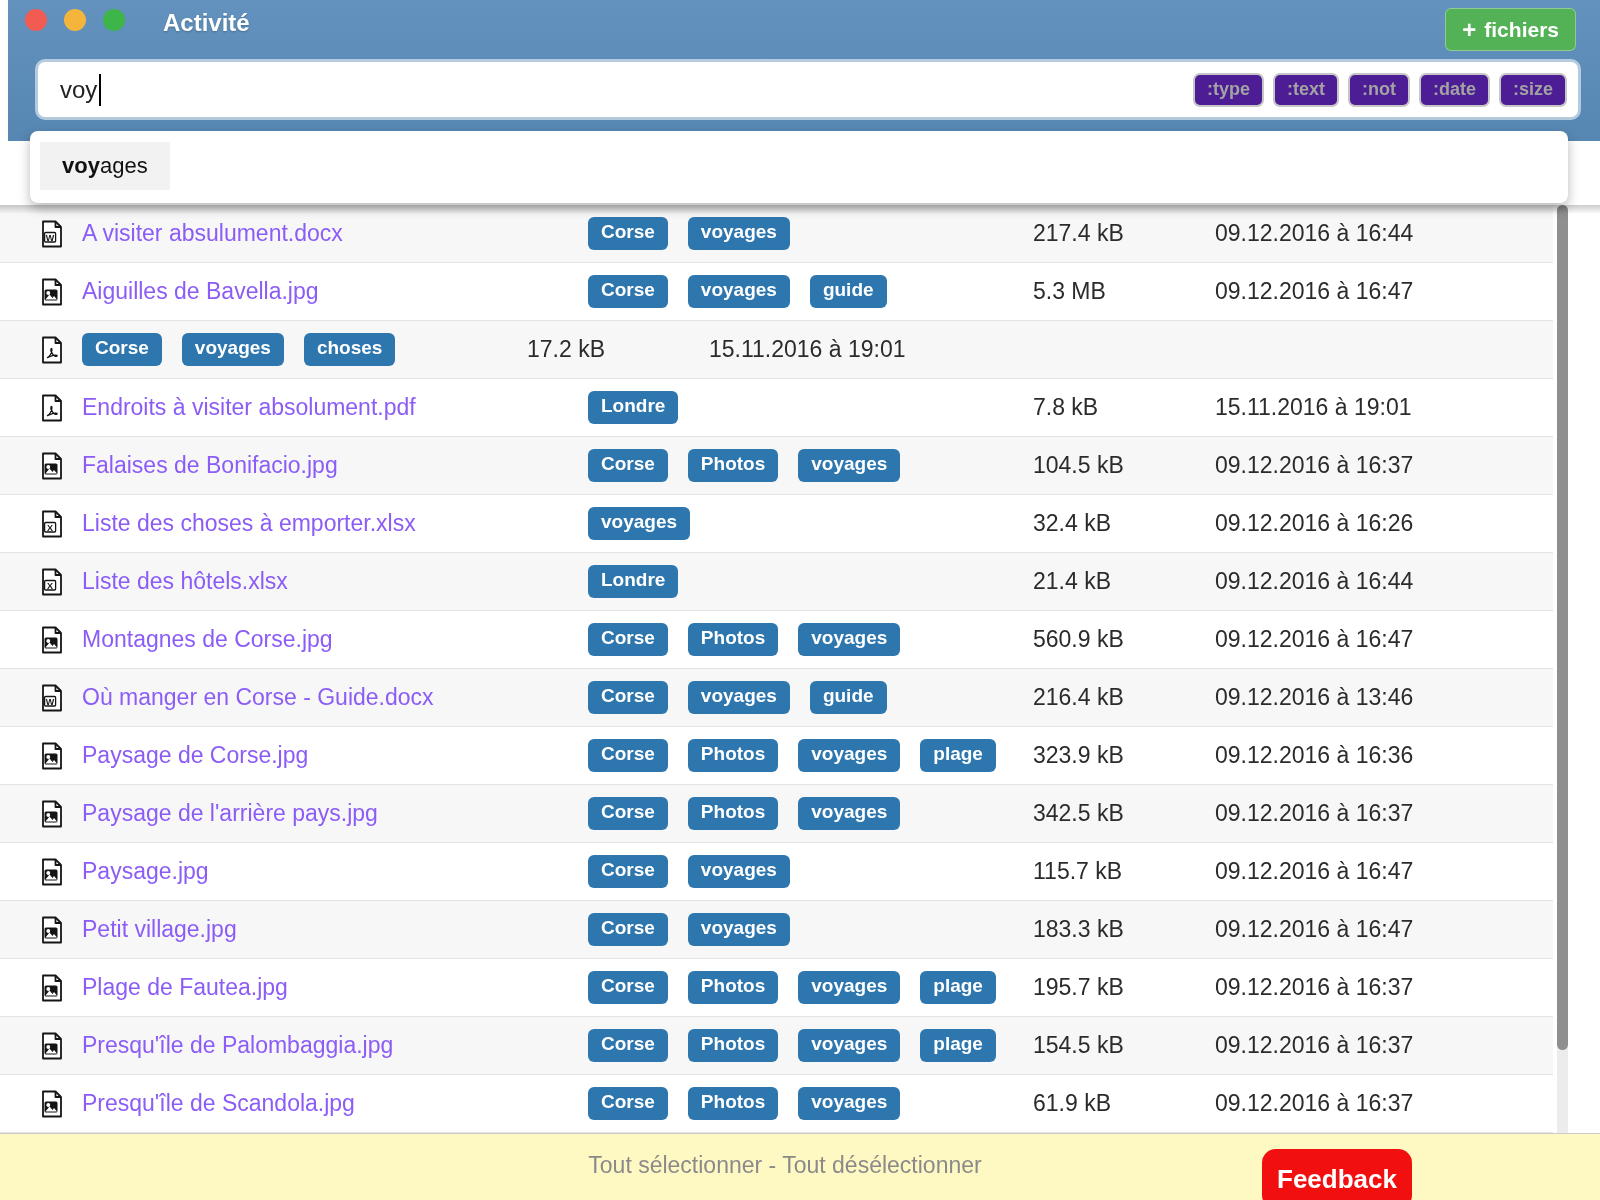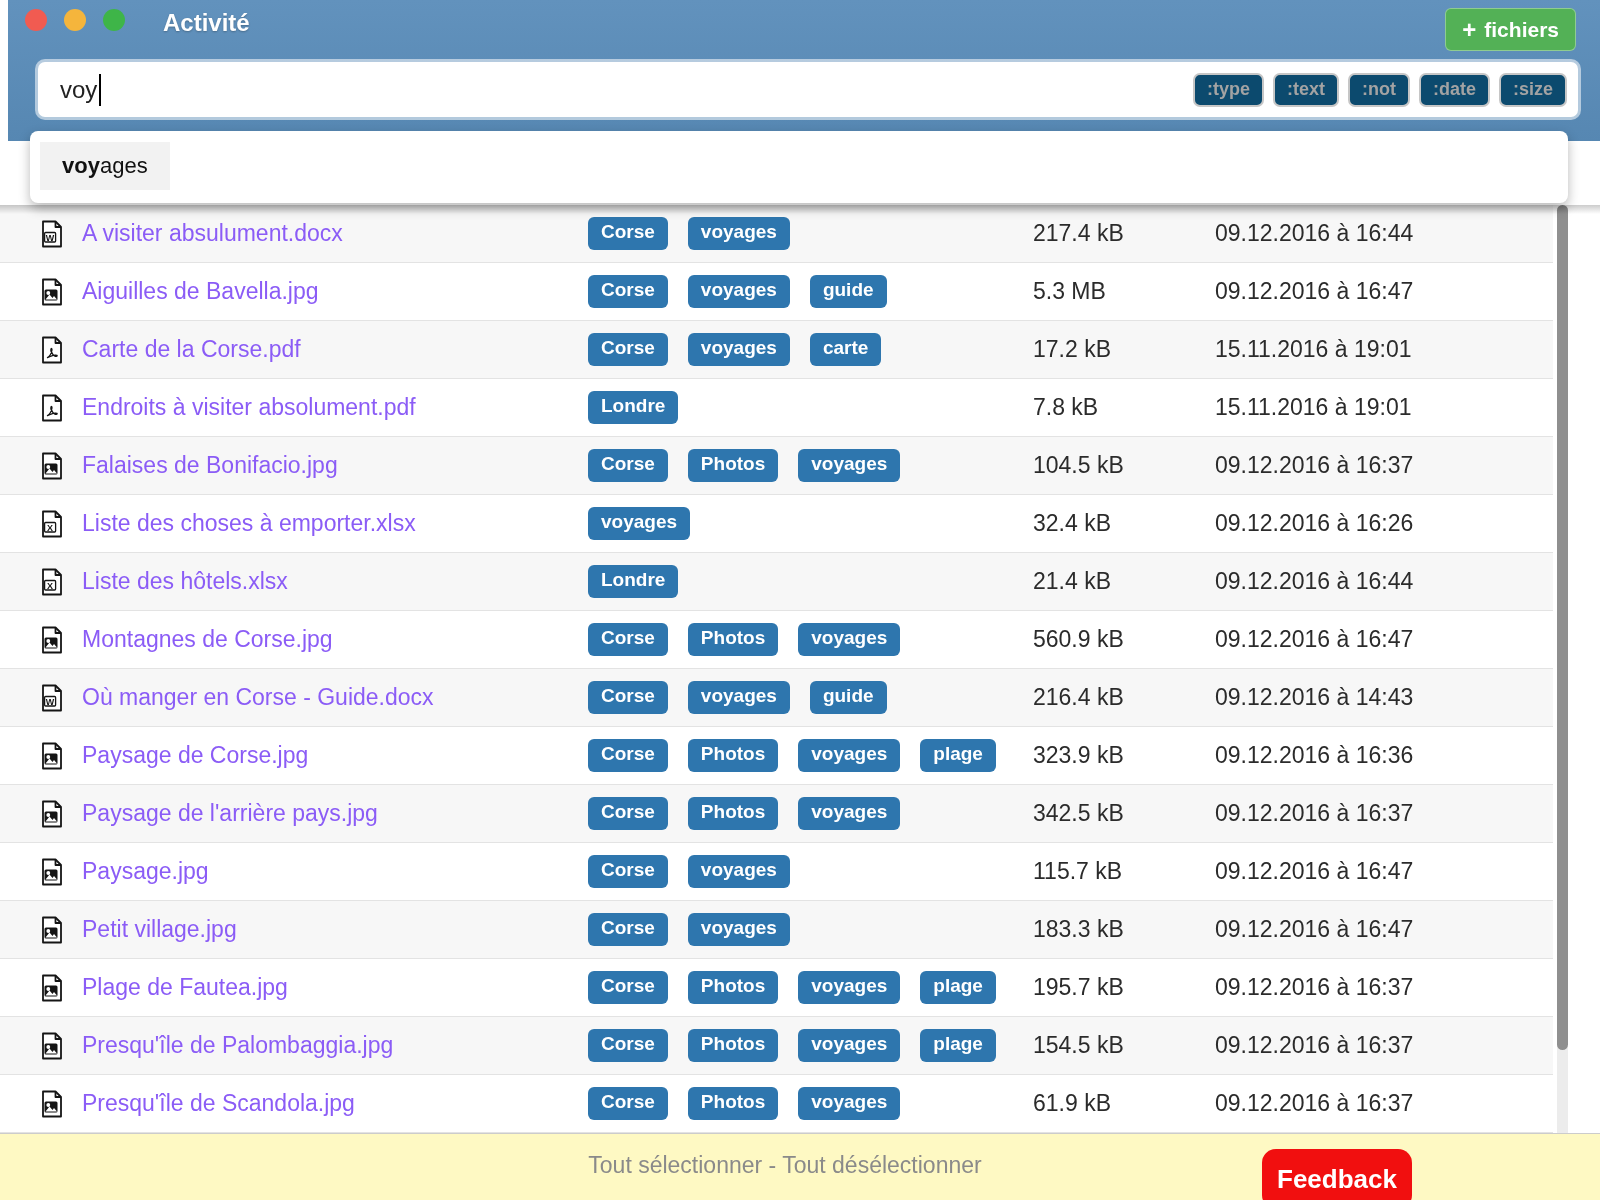--- a/index.html
+++ b/index.html
@@ -35,21 +35,21 @@
   .search {
     position:absolute; left:30px; top:62px; width:1540px; height:55px;
     background:#fff; border-radius:7px;
     box-shadow:0 0 0 3px rgba(255,255,255,.55);
     display:flex; align-items:center; padding:0 11px 0 22px;
   }
   .search-text { font-size:24px; color:#222; }
   .caret { width:2px; height:32px; background:#000; margin-left:2px; }
   .chips { margin-left:auto; display:flex; gap:9px; }
   .chip {
-    border:2px solid #c6c6c6; border-radius:7px; background:#0c4a6e;
+    border:2px solid #c6c6c6; border-radius:7px; background:#4c1d95;
     color:#a3a3a3; font-weight:bold; font-size:18px; padding:4px 12px 5px;
     cursor:pointer;
   }
 
   
   .dropdown {
     position:absolute; left:30px; top:131px; width:1538px; height:72px;
     background:#fff; border-radius:8px; z-index:5;
     box-shadow:0 5px 12px rgba(0,0,0,.28);
     padding:11px 0 0 10px;
@@ -184,25 +184,24 @@
   </div>
 
   <div class="row">
     <span class="c-icon">
         <svg width="24" height="28" viewBox="0 0 24 28">
           <path d="M3 1.5 H15.5 L21 7 V26.5 H3 Z" fill="#fff" stroke="#151515" stroke-width="1.8" stroke-linejoin="round"></path>
           <path d="M15.5 1.5 V7 H21" fill="none" stroke="#151515" stroke-width="1.8" stroke-linejoin="round"></path>
           <path d="M7.5 21.5 C9.5 20.3 11.3 17.3 11.9 14.3 C12.2 12.8 11.4 11.9 11 13 C10.6 14.2 11.4 16.7 13 18.6 C14.4 20.2 16.6 21 17.1 20 C17.5 19 15 18.8 13 19.4 C11 20 9 21.2 7.5 21.5 Z" fill="none" stroke="#151515" stroke-width="1.3" stroke-linejoin="round"></path>
         </svg>
       </span>
-    <span class="c-name">Carte de la Corse.pdf</span>
-    <span class="c-tags">
-        <span class="tag">Corse</span>
-        <span class="tag">voyages</span>
-        <span class="tag">carte</span>
+    <span class="c-tags">
+        <span class="tag">Corse</span>
+        <span class="tag">voyages</span>
+        <span class="tag">choses</span>
       </span>
     <span class="c-size">17.2 kB</span>
     <span class="c-date">15.11.2016 à 19:01</span>
   </div>
 
   <div class="row">
     <span class="c-icon">
         <svg width="24" height="28" viewBox="0 0 24 28">
           <path d="M3 1.5 H15.5 L21 7 V26.5 H3 Z" fill="#fff" stroke="#151515" stroke-width="1.8" stroke-linejoin="round"></path>
           <path d="M15.5 1.5 V7 H21" fill="none" stroke="#151515" stroke-width="1.8" stroke-linejoin="round"></path>
@@ -300,21 +299,21 @@
           <text x="10.1" y="20.6" font-size="9" font-weight="bold" text-anchor="middle" fill="#151515" font-family="Liberation Sans, sans-serif">W</text>
         </svg>
       </span>
     <span class="c-name">Où manger en Corse - Guide.docx</span>
     <span class="c-tags">
         <span class="tag">Corse</span>
         <span class="tag">voyages</span>
         <span class="tag">guide</span>
       </span>
     <span class="c-size">216.4 kB</span>
-    <span class="c-date">09.12.2016 à 14:43</span>
+    <span class="c-date">09.12.2016 à 13:46</span>
   </div>
 
   <div class="row">
     <span class="c-icon">
         <svg width="24" height="28" viewBox="0 0 24 28">
           <path d="M3 1.5 H15.5 L21 7 V26.5 H3 Z" fill="#fff" stroke="#151515" stroke-width="1.8" stroke-linejoin="round"></path>
           <path d="M15.5 1.5 V7 H21" fill="none" stroke="#151515" stroke-width="1.8" stroke-linejoin="round"></path>
           <rect x="4.5" y="11.5" width="13" height="11" rx="1.5" fill="#151515"></rect>
           <circle cx="8.3" cy="15" r="1.9" fill="#fff"></circle>
           <path d="M5.5 21.5 L9.5 16.5 L12.5 20 L14 18 L17 21.5 Z" fill="#fff"></path>

